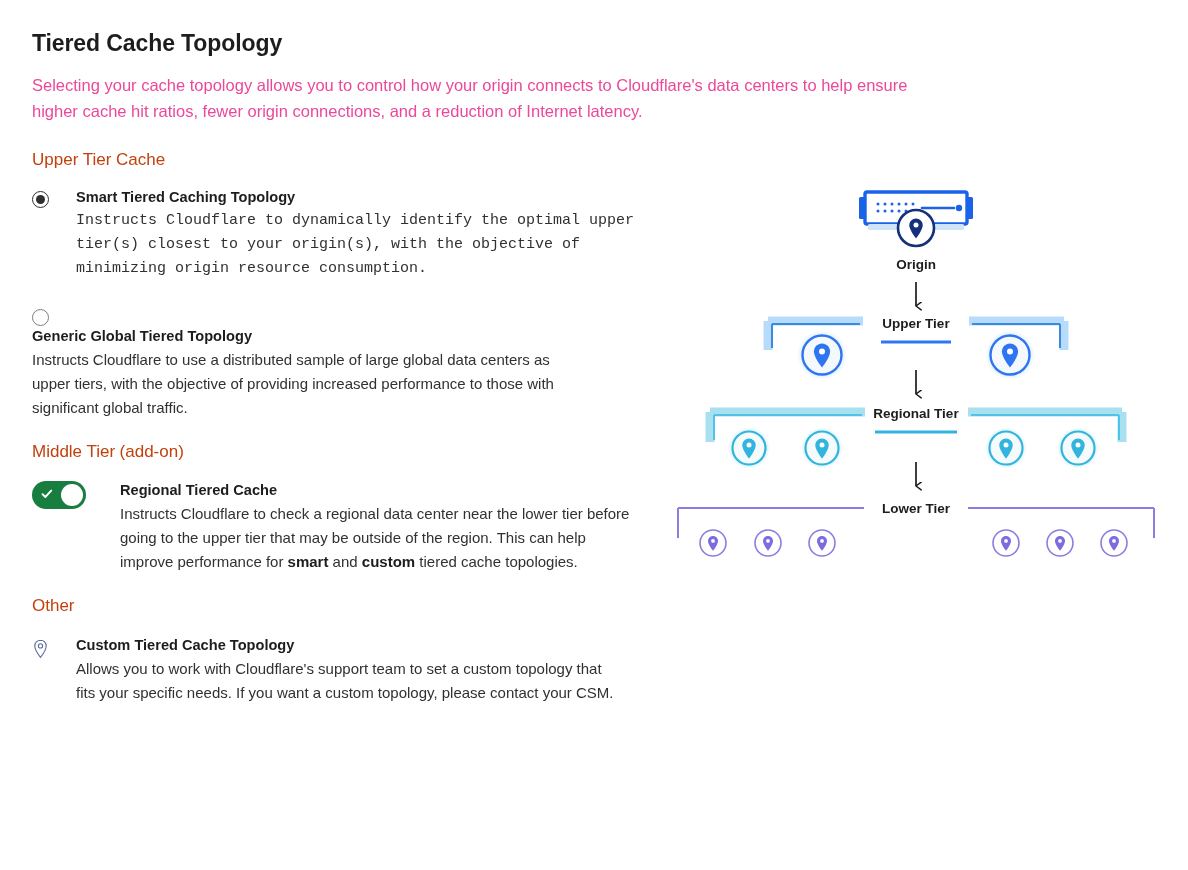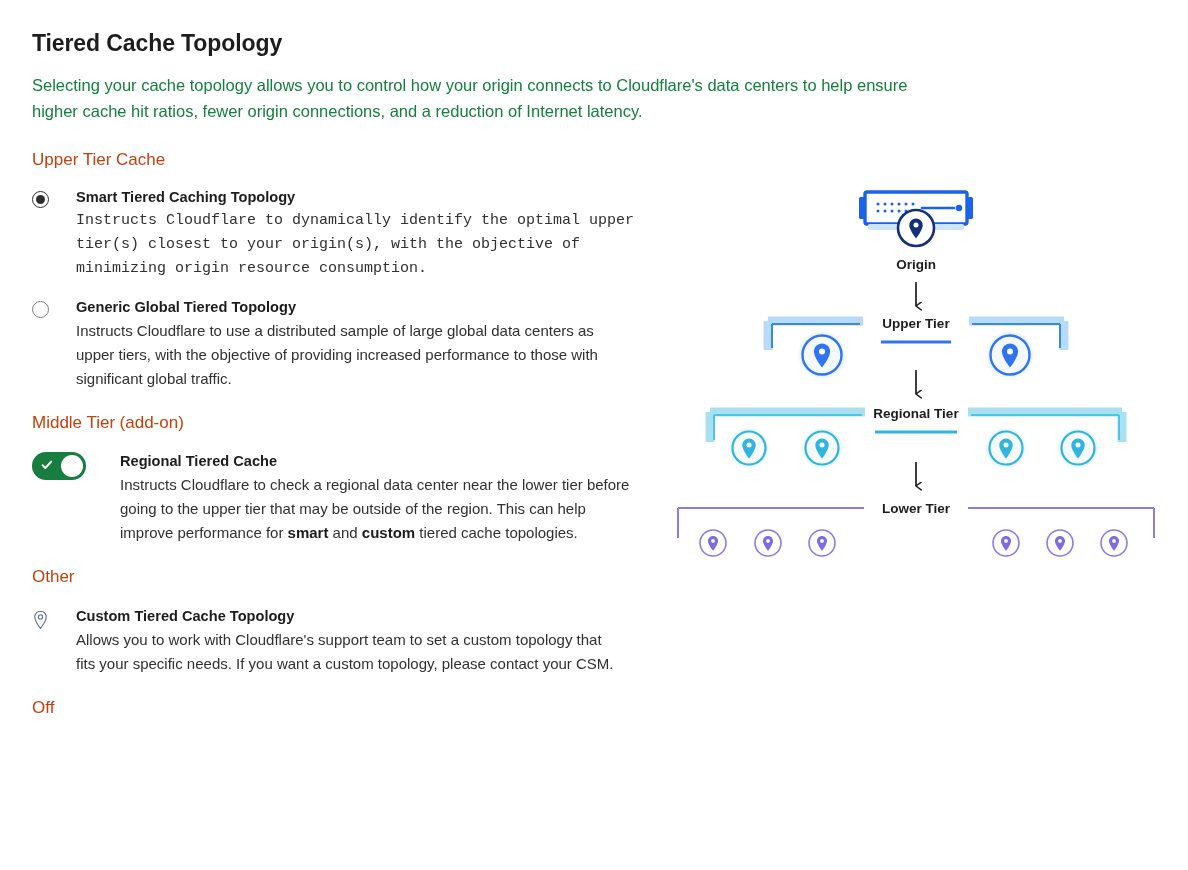--- a/index.html
+++ b/index.html
@@ -33,21 +33,21 @@
     font-size: 23px;
     font-weight: bold;
     color: #1d1d1d;
     letter-spacing: -0.1px;
     margin: 0 0 14px 0;
     line-height: 1.2;
   }
   .intro {
     font-size: 16.5px;
     line-height: 26px;
-    color: #15803d;
+    color: #ec4899;
     margin: 0;
     width: 900px;
     font-weight: 400;
   }
 
   .section-head {
     font-size: 17px;
     color: #c2410c;
     font-weight: 400;
     margin: 0;
@@ -166,21 +166,21 @@
     <div class="option" style="margin-top:17px;">
       <div class="option-ctrl">
         <span class="radio checked"></span>
       </div>
       <div class="option-body">
         <div class="option-title">Smart Tiered Caching Topology</div>
         <div class="option-desc" style="width:560px;font-family:Liberation Mono, monospace;">Instructs Cloudflare to dynamically identify the optimal upper tier(s) closest to your origin(s), with the objective of minimizing origin resource consumption.</div>
       </div>
     </div>
 
-    <div class="option" style="margin-top:16px;">
+    <div class="option" style="margin-top:24px;flex-direction:column;">
       <div class="option-ctrl">
         <span class="radio"></span>
       </div>
       <div class="option-body">
         <div class="option-title">Generic Global Tiered Topology</div>
         <div class="option-desc" style="width:525px;">Instructs Cloudflare to use a distributed sample of large global data centers as upper tiers, with the objective of providing increased performance to those with significant global traffic.</div>
       </div>
     </div>
 
     <div style="margin-top:22px;">

